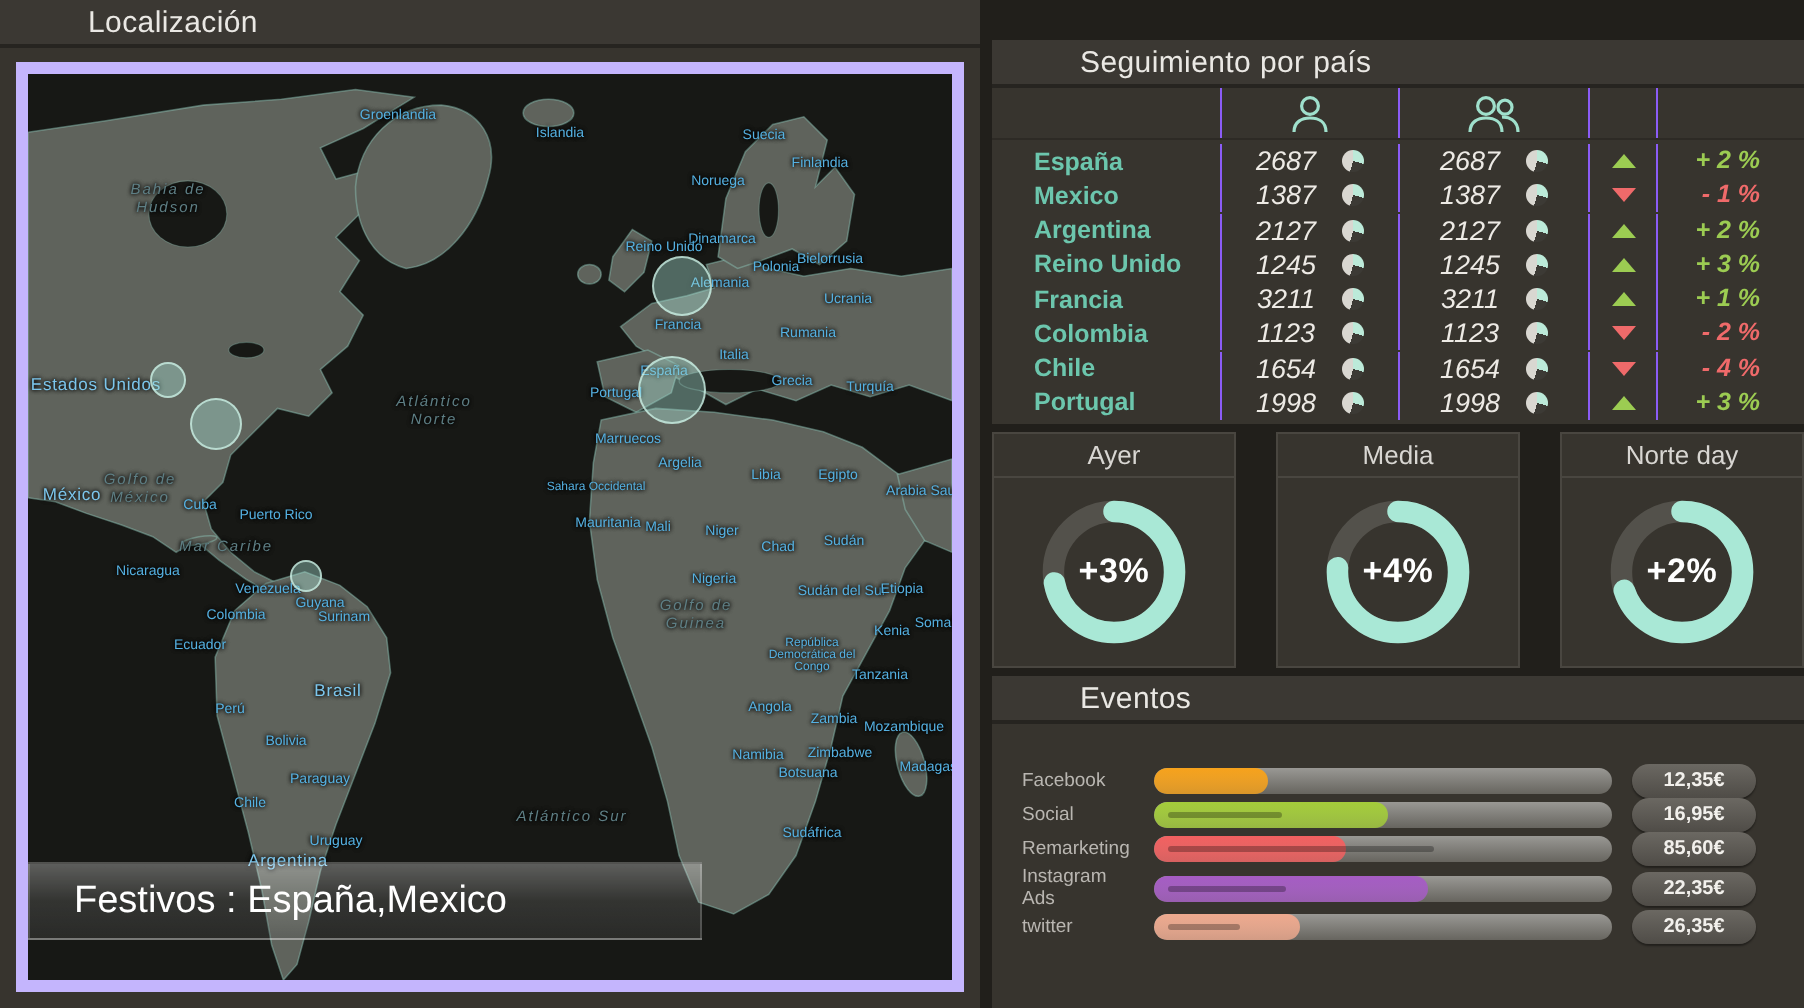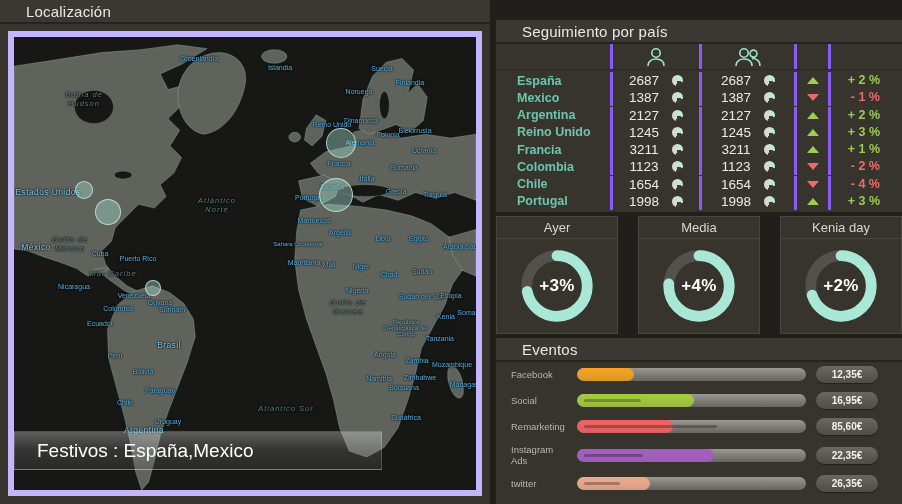--- a/index.html
+++ b/index.html
@@ -1,36 +1,36 @@
 <!DOCTYPE html>
 <html><head>
 <meta charset="utf-8">
 <style>
   html,body{margin:0;padding:0;background:#14130f;}
   *{box-sizing:border-box;}
   body{font-family:"Liberation Sans", sans-serif;}
   .dash{width:902px;height:504px;background:#211f1b;display:grid;grid-template-columns:490px 406px;gap:6px;overflow:hidden;}
   .panel{background:#37342e;display:flex;flex-direction:column;min-height:0;}
-  .panel-header{height:24px;flex:0 0 24px;display:flex;align-items:center;padding-left:26px;font-size:15px;color:#eae8e4;background:#3b3833;border-bottom:2px solid #262420;letter-spacing:.2px;}
+  .panel-header{height:24px;flex:0 0 24px;display:flex;align-items:center;padding-left:44px;font-size:15px;color:#eae8e4;background:#3b3833;border-bottom:2px solid #262420;letter-spacing:.2px;}
   
   .map-wrap{position:relative;flex:1;margin:7px 8px 8px 8px;background:#171815;border:6px solid #c4b5fd;overflow:hidden;}
   .map-svg{position:absolute;inset:0;width:100%;height:100%;}
   .map-label{position:absolute;transform:translate(-50%,-50%);white-space:nowrap;text-shadow:0 0 2px #000,0 0 2px #000;pointer-events:none;text-align:center;}
   .ml-c{color:#55b1e2;font-size:7px;}
   .ml-b{color:#7cc6ec;font-size:8.5px;letter-spacing:.4px;}
   .ml-w{color:#5e7f85;font-size:7.5px;font-style:italic;letter-spacing:1px;white-space:normal;width:56px;}
   .bubble{position:absolute;border-radius:50%;background:rgba(168,224,212,.40);border:1px solid rgba(205,243,231,.75);transform:translate(-50%,-50%);}
-  .map-caption{position:absolute;left:0;bottom:20px;width:368px;height:39px;display:flex;align-items:center;padding-left:22px;color:#fff;font-size:19px;background:linear-gradient(180deg,rgba(255,255,255,.30),rgba(255,255,255,.12) 50%,rgba(90,90,90,.28));border:1px solid rgba(255,255,255,.18);}
+  .map-caption{position:absolute;left:0;bottom:20px;width:337px;height:39px;display:flex;align-items:center;padding-left:22px;color:#fff;font-size:19px;background:linear-gradient(180deg,rgba(255,255,255,.30),rgba(255,255,255,.12) 50%,rgba(90,90,90,.28));border:1px solid rgba(255,255,255,.18);}
   
   .right-col{display:flex;flex-direction:column;gap:4px;min-height:0;margin-top:20px;}
   .track-panel{flex:0 0 192px;}
   .country-table{flex:1;display:flex;flex-direction:column;}
   .t-grid{display:grid;grid-template-columns:114px 89px 95px 34px 1fr;align-items:center;}
   .t-icons{height:26px;border-bottom:1px solid rgba(0,0,0,.18);}
-  .col-sep{border-left:3px solid #8b5cf6;height:100%;display:flex;align-items:center;justify-content:center;}
+  .col-sep{border-left:1px solid #8b5cf6;height:100%;display:flex;align-items:center;justify-content:center;font-style:italic;}
   .t-rows{flex:1;display:flex;flex-direction:column;justify-content:space-around;padding:2px 0;}
   .t-row{height:17px;}
   .c-name{padding-left:21px;font-size:12.5px;font-weight:bold;color:#6cc6ad;}
   .c-val{display:flex;align-items:center;justify-content:center;gap:13px;font-size:13.5px;color:#edeae5;height:17px;}
   .pie{width:11px;height:11px;border-radius:50%;background:conic-gradient(#bcead9 0 105deg,#3c3a35 105deg 195deg,#d9d7d1 195deg 360deg);}
   .arrow{width:0;height:0;margin:0 auto;}
   .arrow.up{border-left:6px solid transparent;border-right:6px solid transparent;border-bottom:7px solid #9ccc52;}
   .arrow.down{border-left:6px solid transparent;border-right:6px solid transparent;border-top:7px solid #ef6a6a;}
   .c-pct{text-align:right;padding-right:22px;font-size:12.5px;font-weight:bold;height:17px;line-height:17px;}
   .c-pct.up{color:#9ccc52;}
@@ -39,21 +39,21 @@
   
   .gauges{flex:0 0 118px;display:grid;grid-template-columns:1fr 1fr 1fr;gap:20px;}
   .gauge-box{background:#37342e;border:1px solid #494640;display:flex;flex-direction:column;}
   .gauge-title{height:22px;flex:0 0 22px;display:flex;align-items:center;justify-content:center;font-size:13px;color:#d8d6d2;border-bottom:1px solid #494640;}
   .gauge-body{flex:1;display:flex;align-items:center;justify-content:center;position:relative;}
   .gauge-wrap{position:relative;width:84px;height:84px;}
   .gauge-wrap svg{position:absolute;inset:0;}
   .gauge-value{position:absolute;inset:0;display:flex;align-items:center;justify-content:center;color:#fff;font-size:17px;font-weight:bold;letter-spacing:.3px;}
   
   .events-panel{flex:1;}
-  .events-body{flex:1;display:flex;flex-direction:column;justify-content:space-between;padding:4px 24px 12px 15px;}
+  .events-body{flex:1;display:flex;flex-direction:column;justify-content:flex-start;padding:20px 24px 12px 15px;}
   .ev-row{display:grid;grid-template-columns:56px 1fr 62px;gap:10px;align-items:center;}
   .ev-label{font-size:9.5px;color:#b9b6b1;}
   .ev-track{position:relative;height:13px;border-radius:7px;background:linear-gradient(180deg,#999894,#67655f);overflow:hidden;}
   .ev-fill{position:absolute;left:0;top:0;height:13px;border-radius:7px;}
   .ev-line{position:absolute;left:7px;top:5px;height:3px;border-radius:2px;background:rgba(0,0,0,.28);}
   .ev-badge{height:17px;border-radius:9px;background:linear-gradient(180deg,#6b6862,#4f4c47);display:flex;align-items:center;justify-content:center;font-size:10px;font-weight:bold;color:#f2f0ec;box-shadow:0 1px 1px rgba(0,0,0,.4);}
 </style>
 </head>
 <body>
 
@@ -376,21 +376,21 @@
               <svg viewBox="0 0 86 86" width="84" height="84">
                 <circle class="gauge-track" cx="43" cy="43" r="31" fill="none" stroke="#53514b" stroke-width="11"></circle>
                 <circle class="gauge-arc" cx="43" cy="43" r="31" fill="none" stroke="#a9e8d6" stroke-width="11" stroke-linecap="round" transform="rotate(-90 43 43)" stroke-dasharray="148.03184583715105 194.77874452256717"></circle>
               </svg>
               <div class="gauge-value">+4%</div>
             </div>
           </div>
         </div>
 
         <div class="gauge-box">
-          <div class="gauge-title">Kenia day</div>
+          <div class="gauge-title">Norte day</div>
           <div class="gauge-body">
             <div class="gauge-wrap">
               <svg viewBox="0 0 86 86" width="84" height="84">
                 <circle class="gauge-track" cx="43" cy="43" r="31" fill="none" stroke="#53514b" stroke-width="11"></circle>
                 <circle class="gauge-arc" cx="43" cy="43" r="31" fill="none" stroke="#a9e8d6" stroke-width="11" stroke-linecap="round" transform="rotate(-90 43 43)" stroke-dasharray="136.345121165797 194.77874452256717"></circle>
               </svg>
               <div class="gauge-value">+2%</div>
             </div>
           </div>
         </div>

